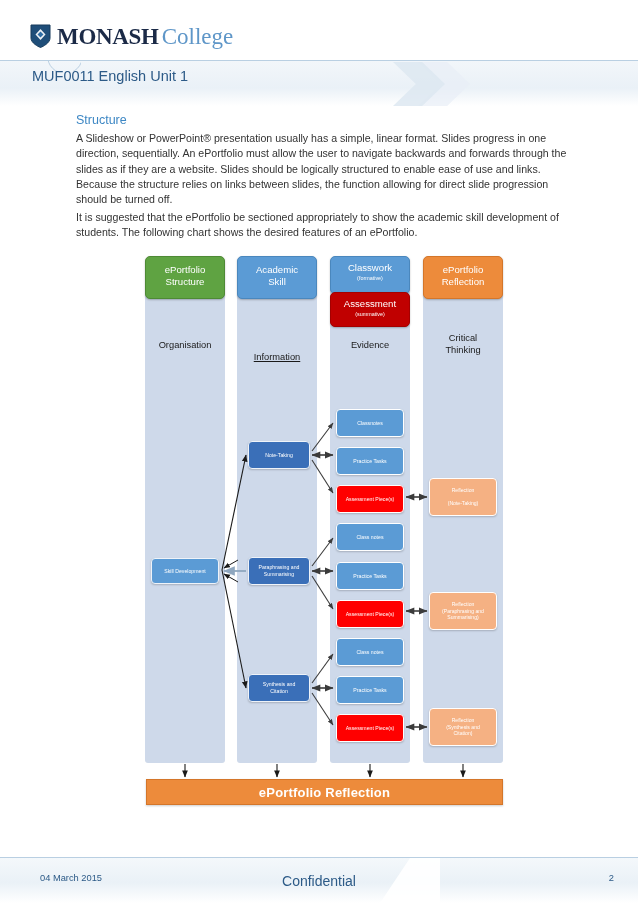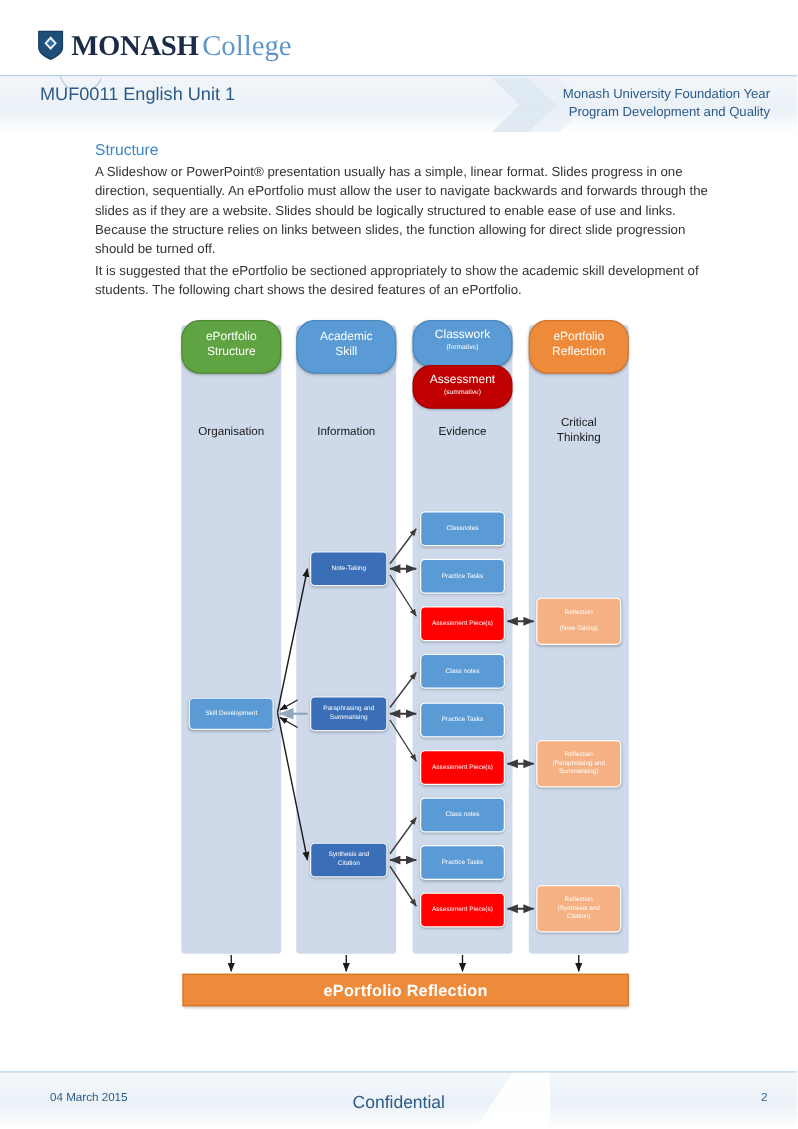--- a/index.html
+++ b/index.html
@@ -35,33 +35,33 @@
   .section-title{position:absolute;left:76px;top:113px;font-size:12.5px;color:#3d87c4;}
   .para{position:absolute;left:76px;font-size:10.6px;color:#333;line-height:1.45;width:502px;text-align:left;}
   .p1{top:131px;}
   .p2{top:210px;}
 
   
   .chart{position:absolute;left:0;top:248px;width:638px;height:570px;}
   .col{position:absolute;top:12px;width:80px;height:503px;background:#ced9ea;border-radius:3px;}
   .col.c1{left:145px;} .col.c2{left:237px;} .col.c3{left:330px;} .col.c4{left:423px;}
 
-  .hdr{position:absolute;width:80px;border-radius:15px;color:#fff;text-align:center;
+  .hdr{position:absolute;width:80px;border-radius:5px;color:#fff;text-align:center;
     font-size:9.6px;line-height:1.25;padding:7px 0 7px;box-sizing:border-box;
     box-shadow:0 1px 2px rgba(0,0,0,.25);}
   .hdr .sub{display:block;font-size:5.4px;margin-top:1px;}
   .hdr.green{left:145px;top:8px;background:#5fa342;border:1px solid #4e8a35;height:43px;}
   .hdr.blue{left:237px;top:8px;background:#5b9bd5;border:1px solid #4a87bd;height:43px;}
   .hdr.blue2{left:330px;top:8px;background:#5b9bd5;border:1px solid #4a87bd;height:38px;padding-top:5px;}
   .hdr.red{left:330px;top:44px;background:#c00000;border:1px solid #a40000;height:35px;padding-top:5px;}
   .hdr.orange{left:423px;top:8px;background:#ed8b3b;border:1px solid #d4762a;height:43px;}
 
   .coltag{position:absolute;width:80px;text-align:center;font-size:9.3px;color:#1a1a1a;line-height:1.25;}
   .coltag.t1{left:145px;top:92px;}
-  .coltag.t2{left:237px;top:92px;}
+  .coltag.t2{left:237px;top:104px;text-decoration:underline;}
   .coltag.t3{left:330px;top:92px;}
   .coltag.t4{left:423px;top:85px;}
 
   .node{position:absolute;border-radius:4px;color:#fff;text-align:center;
     display:flex;align-items:center;justify-content:center;
     font-size:5.2px;line-height:1.3;box-sizing:border-box;
     box-shadow:0 1px 2px rgba(0,0,0,.2);}
   .node.skilldev{left:151px;width:68px;height:26px;background:#5b9bd5;border:1px solid #eef3f9;}
   .node.skill{left:248px;width:62px;height:28px;background:#3a6fb8;border:1px solid #eef3f9;}
   .node.ev-blue{left:336px;width:68px;height:28px;background:#5b9bd5;border:1px solid #ffffff;}
@@ -106,24 +106,20 @@
   <div class="header-band"></div>
   <div class="header-rule"></div>
   <div class="notch"></div>
   <div class="chev2"></div>
   <div class="chevron"></div>
 
   <div class="doc-title">
     <div>MUF0011 English Unit 1</div>
   </div>
 
-  <div class="prog-title">
-    <div>Monash University Foundation Year</div>
-    <div>Program Development and Quality</div>
-  </div>
 
   <div class="section-title">Structure</div>
   <div class="para p1">A Slideshow or PowerPoint® presentation usually has a simple, linear format. Slides progress in one direction, sequentially. An ePortfolio must allow the user to navigate backwards and forwards through the slides as if they are a website. Slides should be logically structured to enable ease of use and links. Because the structure relies on links between slides, the function allowing for direct slide progression should be turned off.</div>
   <div class="para p2">It is suggested that the ePortfolio be sectioned appropriately to show the academic skill development of students. The following chart shows the desired features of an ePortfolio.</div>
 
   <div class="chart">
 
     <div class="col c1"></div>
     <div class="col c2"></div>
     <div class="col c3"></div>

